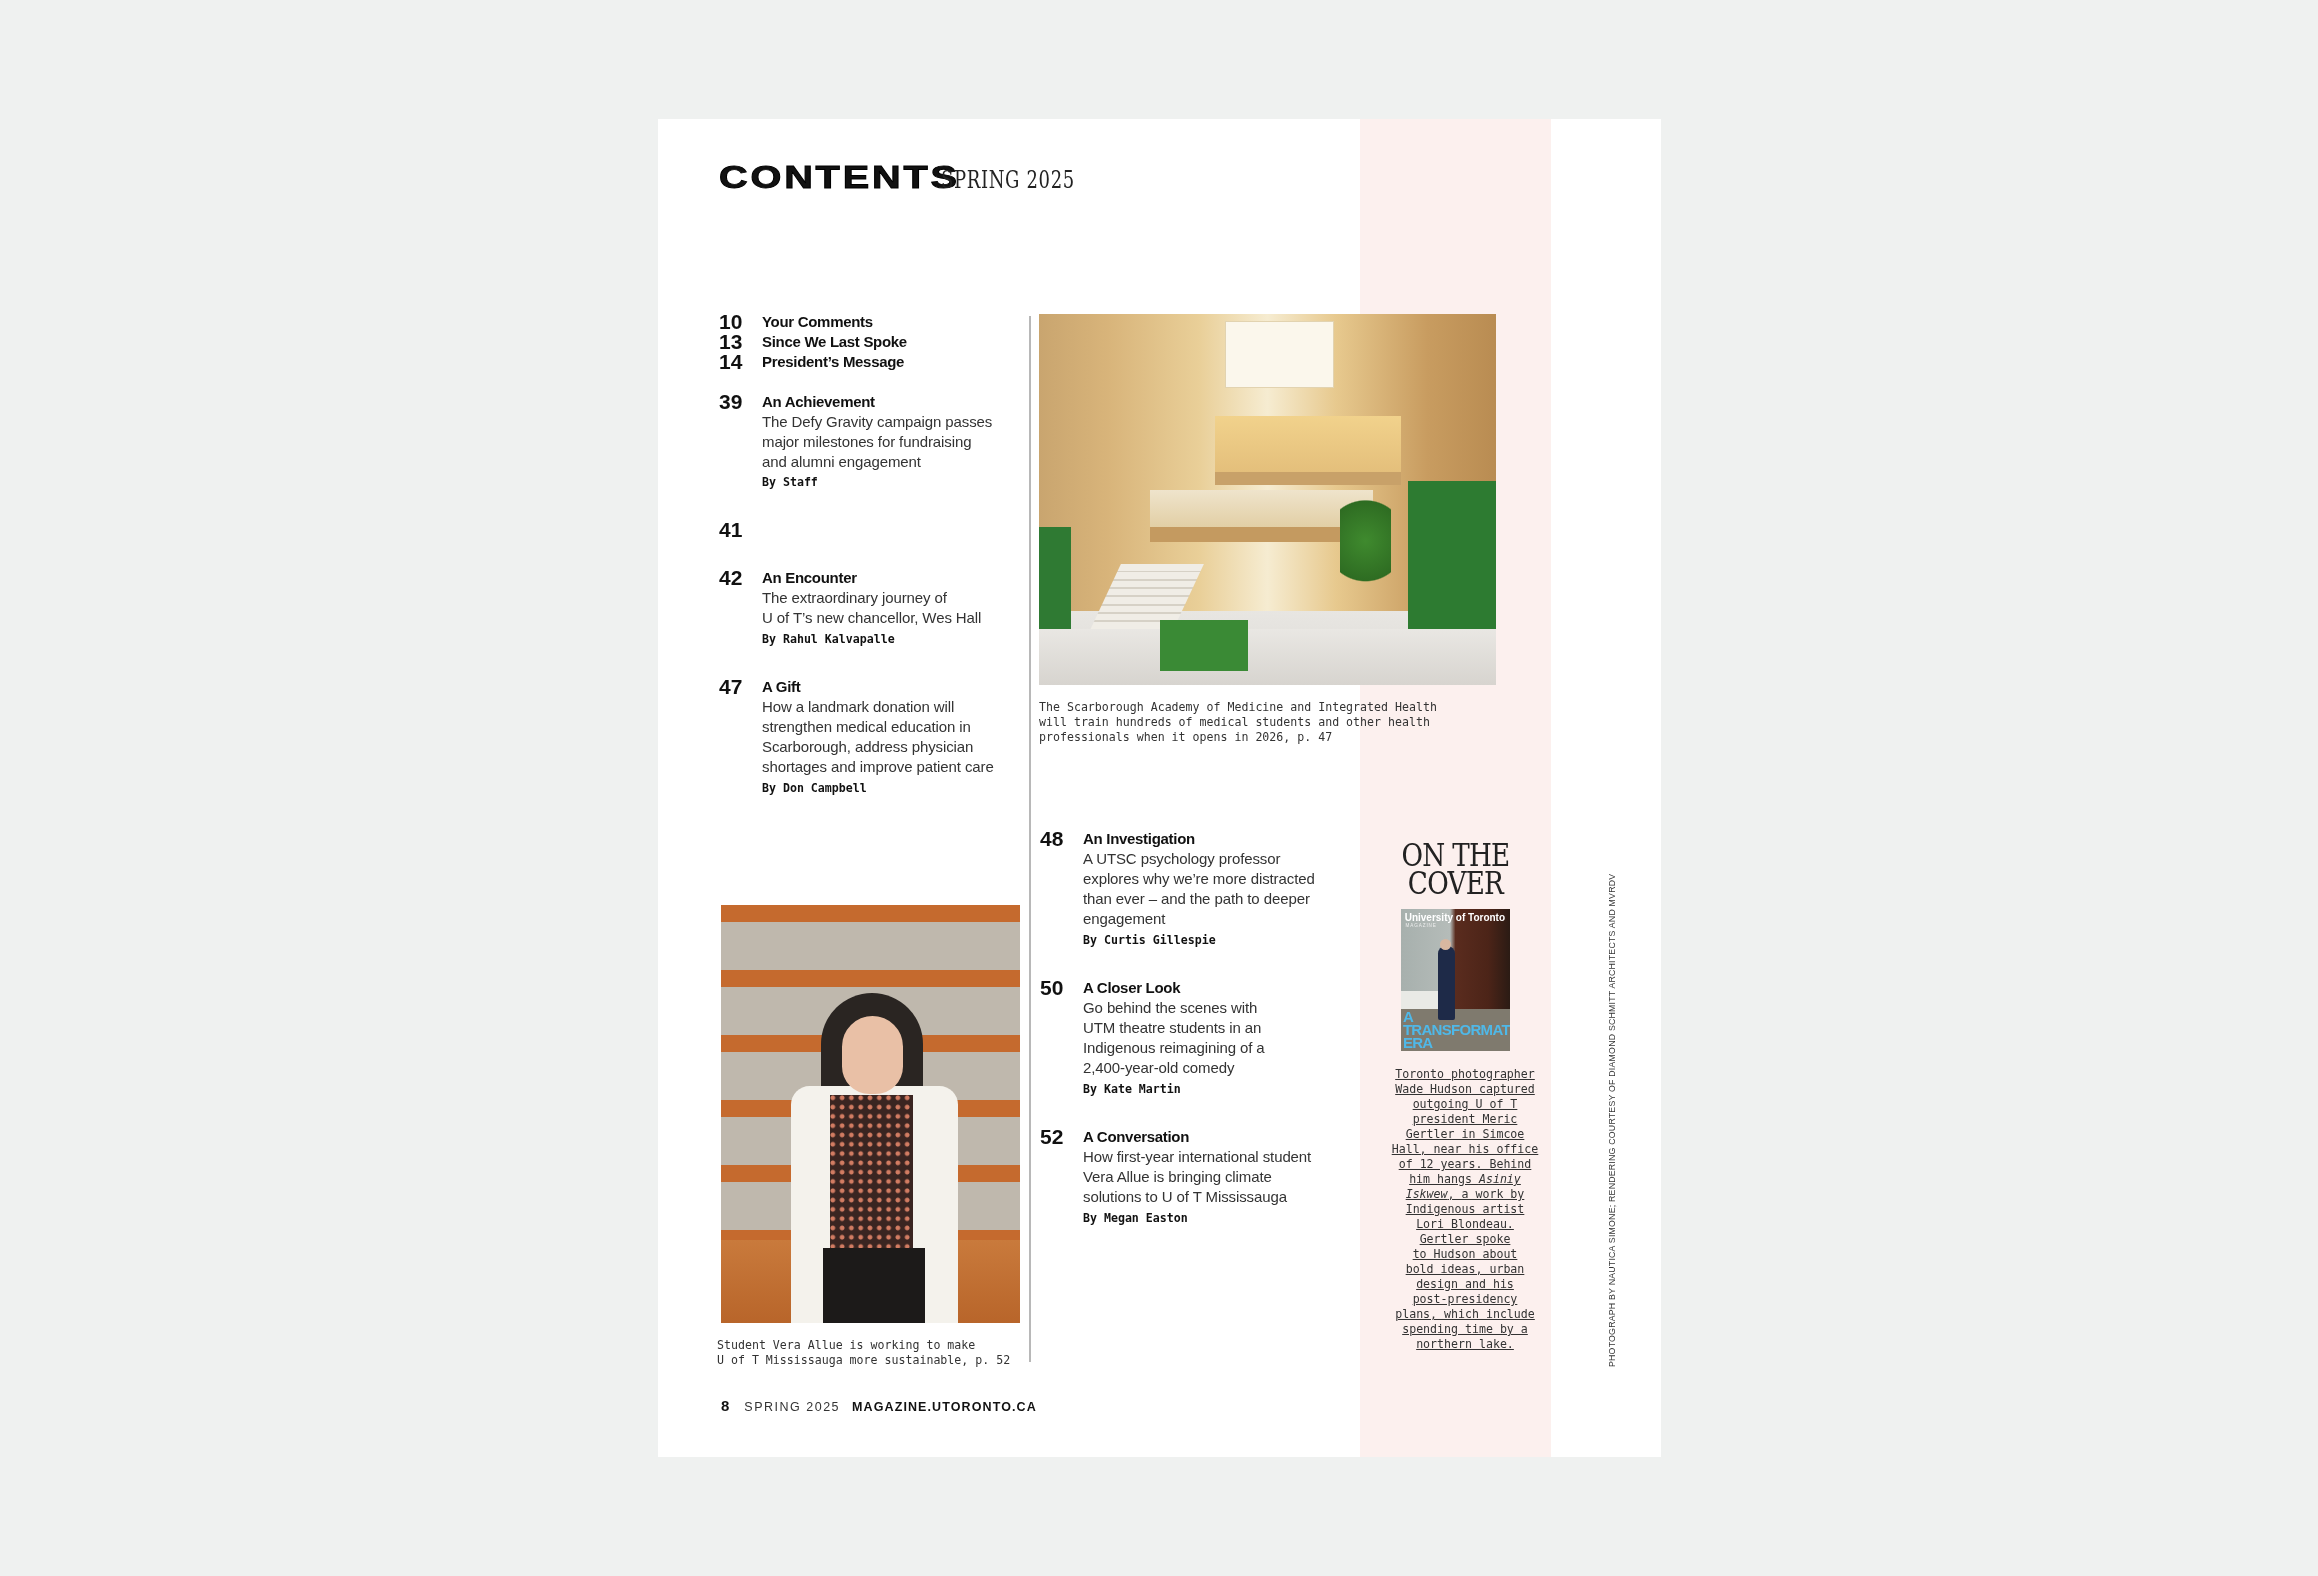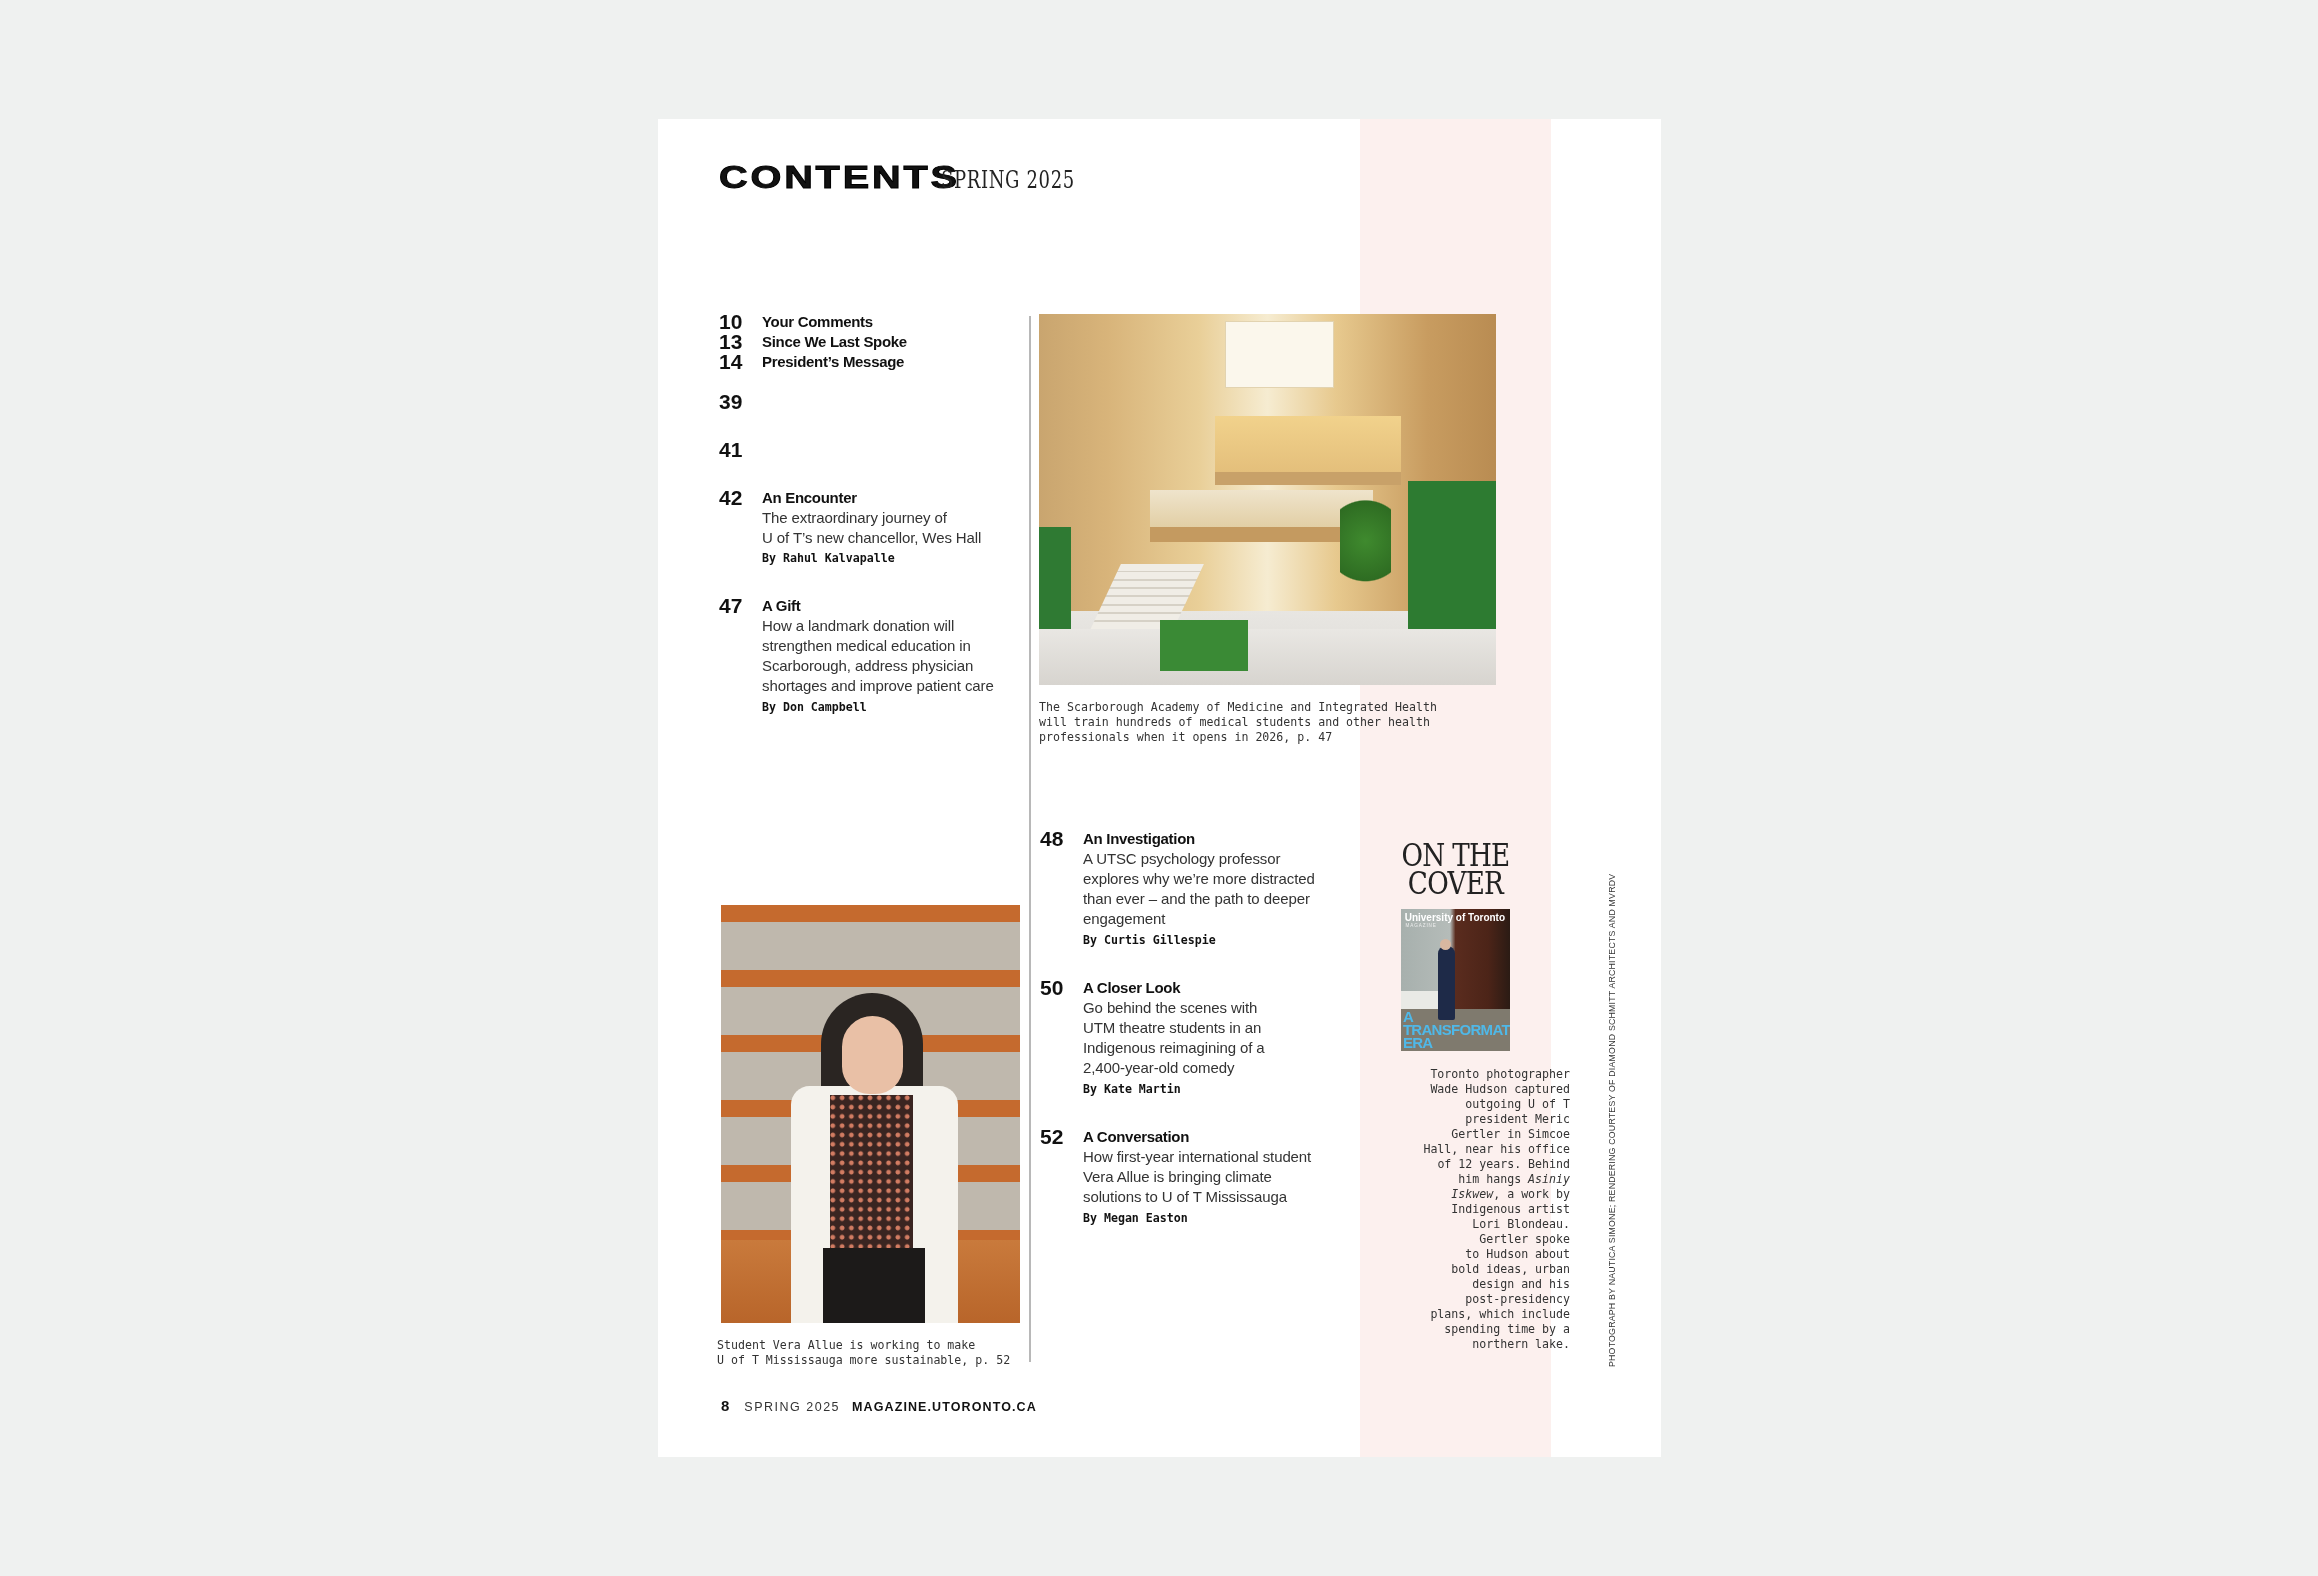--- a/index.html
+++ b/index.html
@@ -226,22 +226,23 @@
       color: #4fb8e8; white-space: pre-line; text-align: left;
       letter-spacing: -0.7px;
     }
     .cover-text {
       position: absolute;
       left: 702px; top: 948px; width: 210px;
       font-family: "DejaVu Sans Mono", monospace;
       font-size: 11.6px;
       line-height: 15px;
       color: #333;
-      text-align: right;
+      text-align: center;
       white-space: pre-line;
+      text-decoration: underline;
     }
     .cover-text em { font-style: italic; }
 
     .credit {
       position: absolute;
       left: 949px; top: 1248px;
       transform-origin: 0 0;
       transform: rotate(-90deg);
       font-family: "Liberation Sans", sans-serif;
       font-size: 8.8px;
@@ -295,20 +296,27 @@
     </div>
     <div class="toc-entry">
       <span class="num">14</span>
       <div class="body">
           <div class="head">President’s Message</div>
         </div>
     </div>
     <div class="gap-s"></div>
     <div class="toc-entry">
       <span class="num">39</span>
+      <div class="body">
+        <div class="head">An Achievement</div>
+        <div class="desc">The Defy Gravity campaign passes
+major milestones for fundraising
+and alumni engagement</div>
+        <div class="byline">By Staff</div>
+      </div>
     </div>
     <div class="gap-m"></div>
     <div class="toc-entry">
       <span class="num">41</span>
     </div>
     <div class="gap-m"></div>
     <div class="toc-entry">
       <span class="num">42</span>
       <div class="body">
         <div class="head">An Encounter</div>

